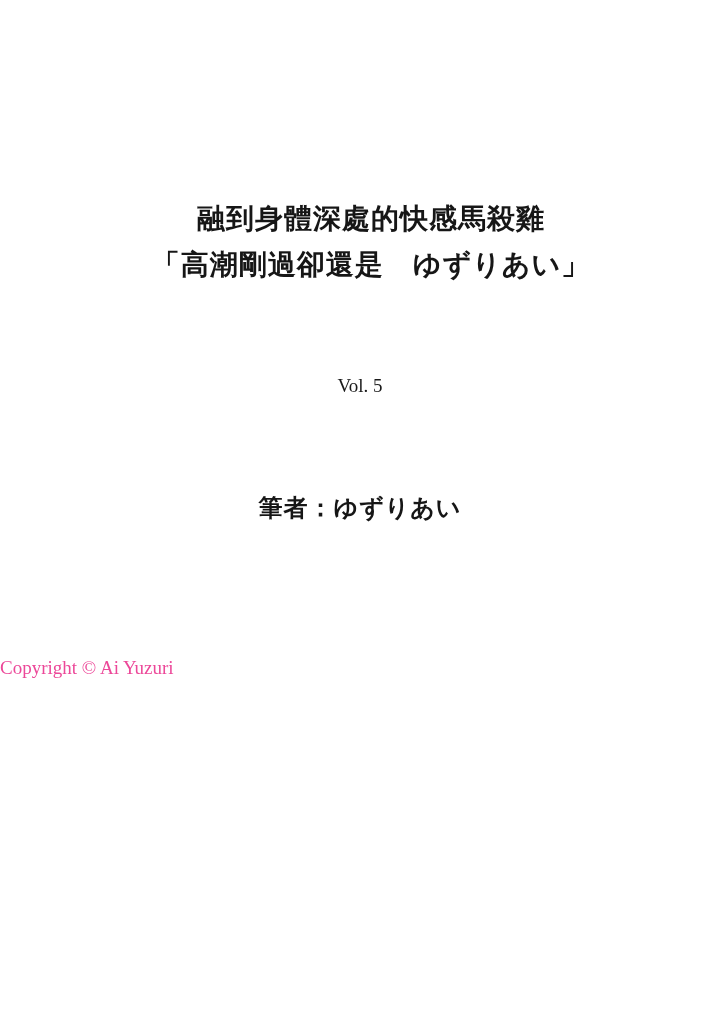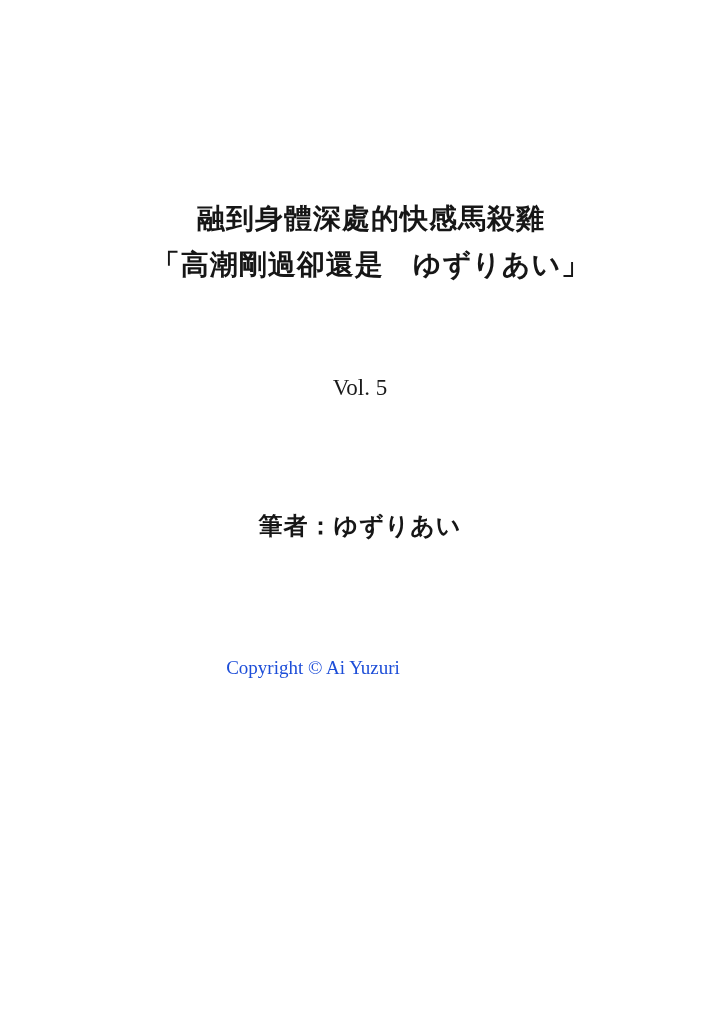--- a/index.html
+++ b/index.html
@@ -40,46 +40,45 @@
   .title-line-2 {
     letter-spacing: 1px;
   }
   .volume {
     position: absolute;
     top: 375px;
     left: 0;
     width: 720px;
     text-align: center;
     font-family: "Liberation Serif", serif;
-    font-size: 23px;
+    font-size: 19px;
     font-weight: normal;
     color: #1a1a1a;
   }
   .author {
     position: absolute;
-    top: 510px;
+    top: 492px;
     left: 0;
     width: 720px;
     text-align: center;
     font-family: "DejaVu Sans", sans-serif;
     font-weight: bold;
     font-size: 24px;
     letter-spacing: 1px;
     color: #161616;
   }
   .copyright-block {
     position: absolute;
     top: 655px;
     left: 0;
     width: 626px;
-    text-align: center;
     font-family: "Liberation Serif", serif;
     font-size: 19px;
     line-height: 26px;
-    color: #1d4ed8;
+    color: #ec4899;
   }
   .copyright-block div {
     white-space: nowrap;
   }
 </style>
 </head>
 <body>
 
 <div class="page">
 

